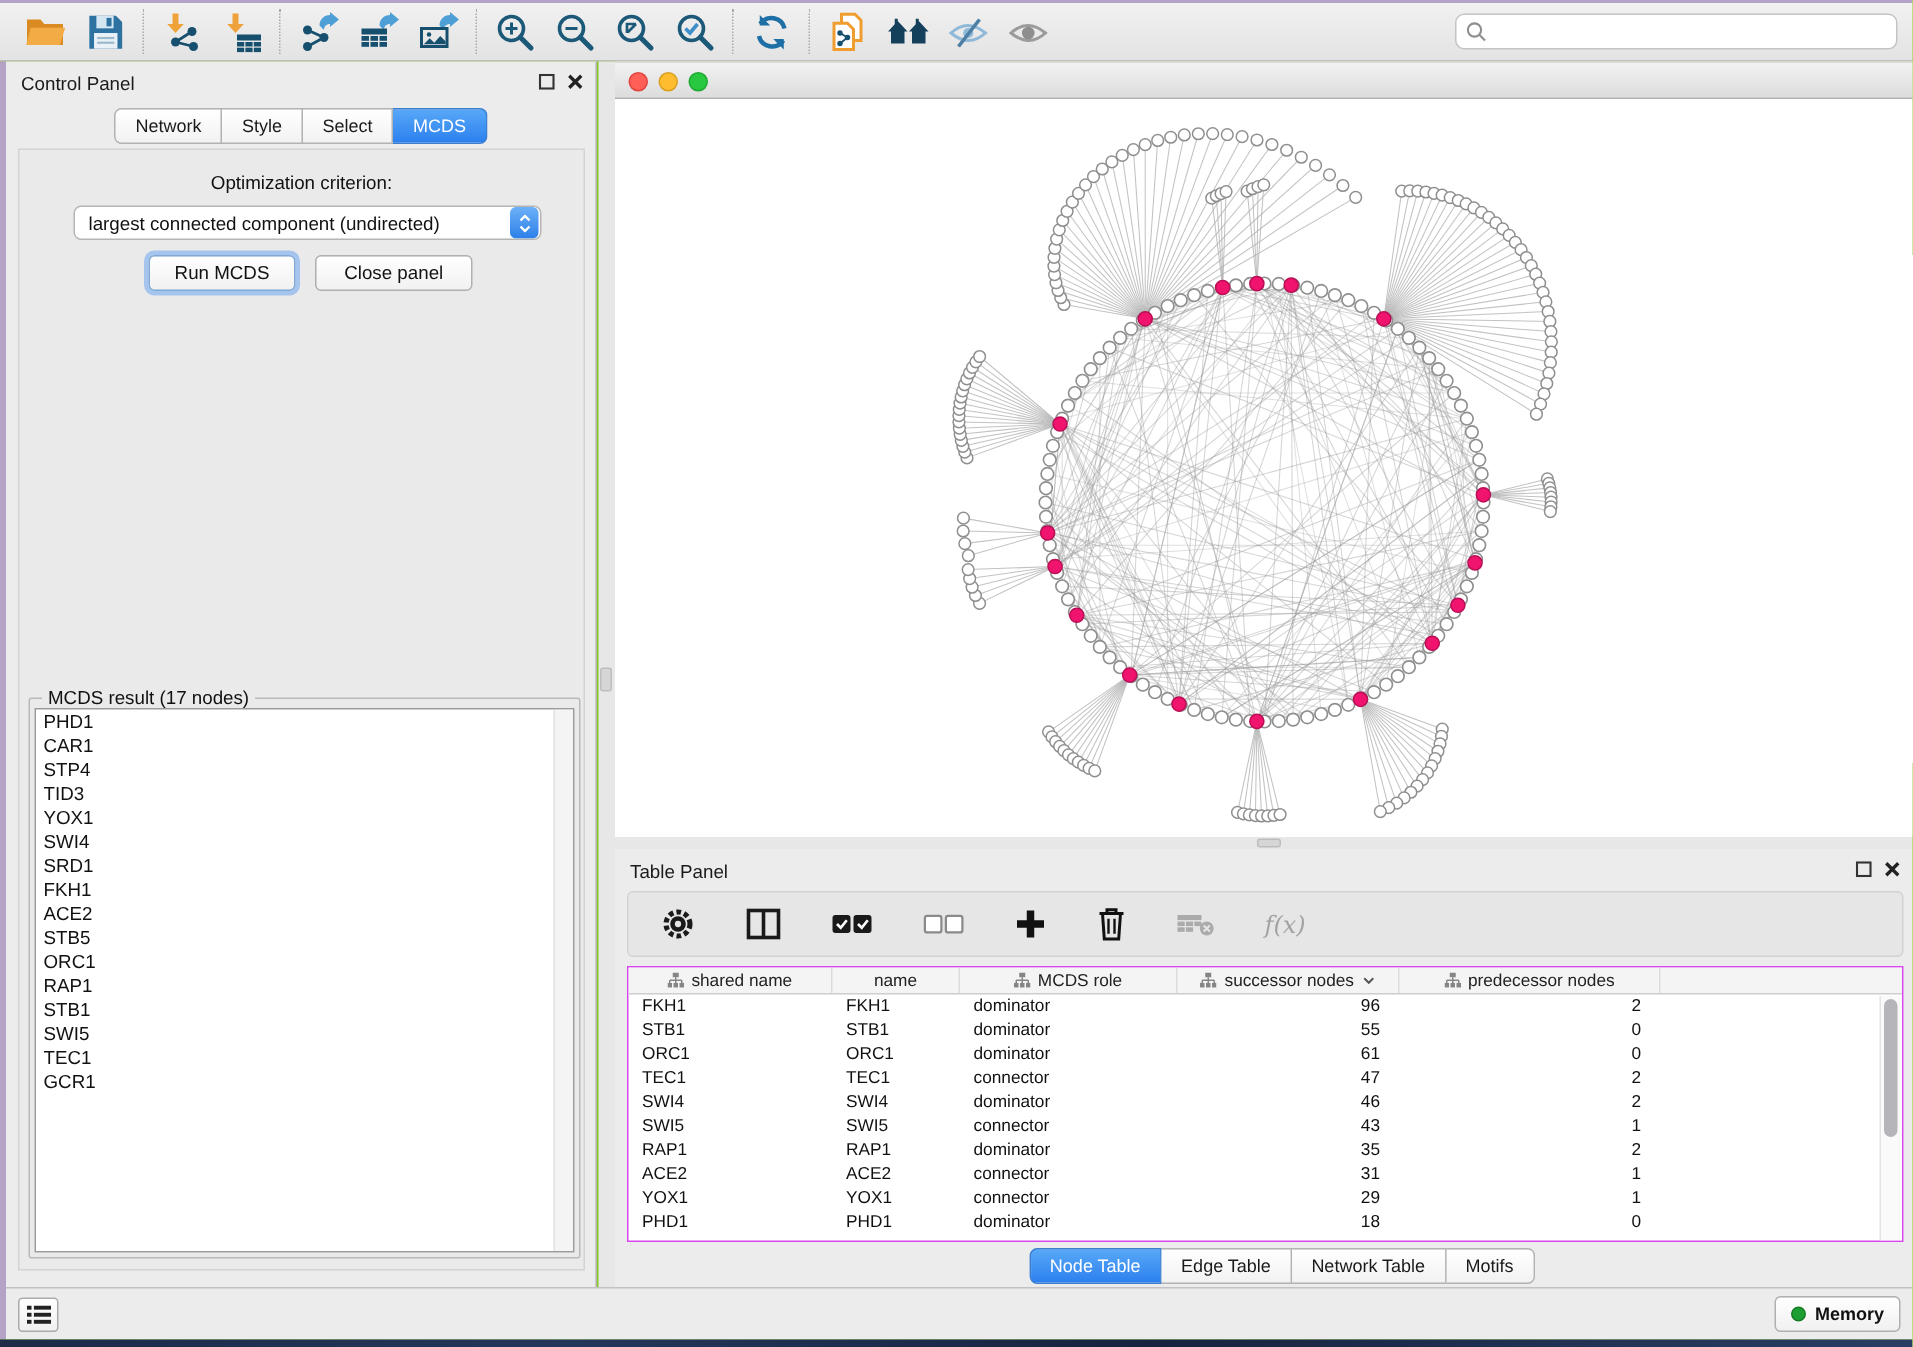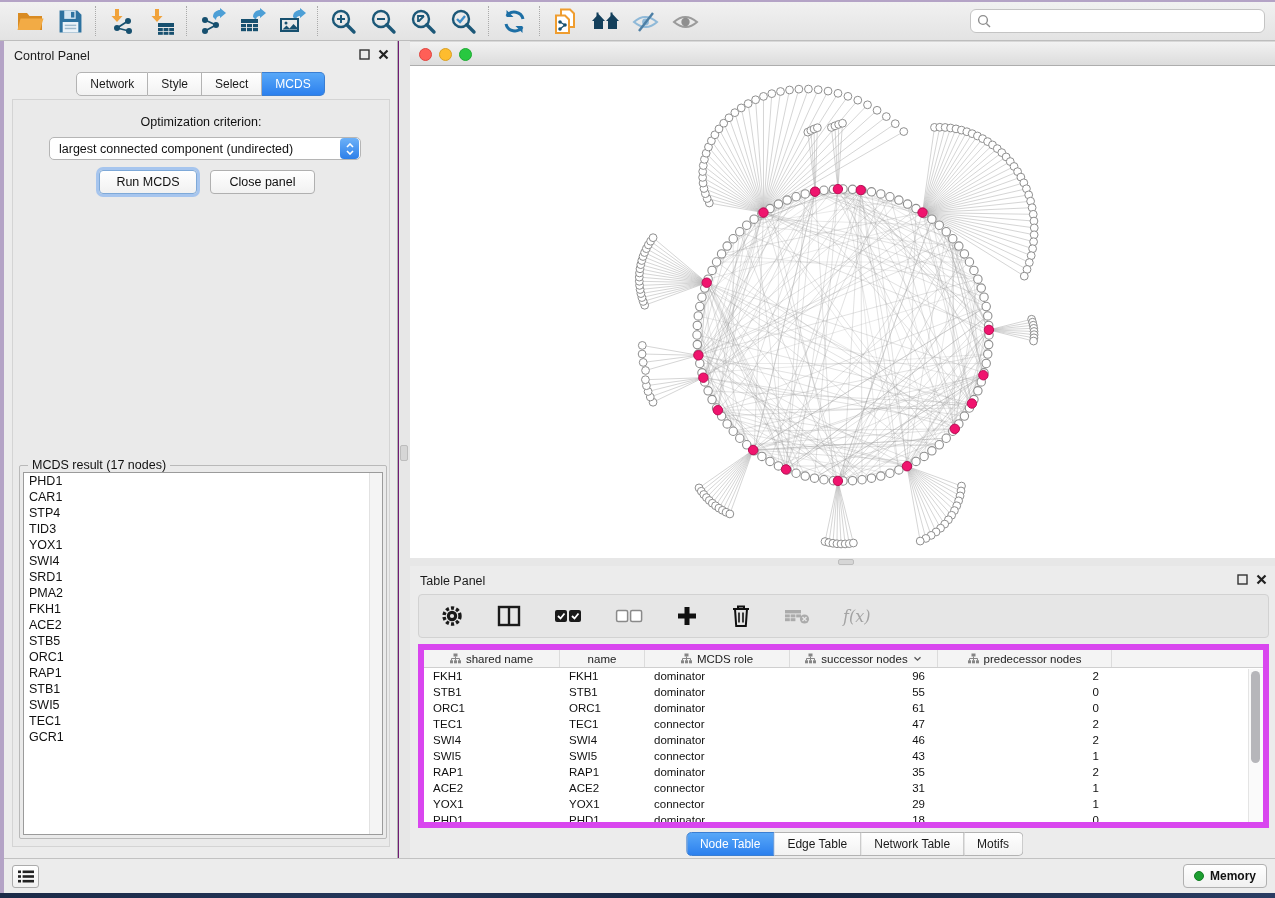--- a/index.html
+++ b/index.html
@@ -1,18 +1,18 @@
 <!DOCTYPE html>
 <html><head>
 <meta charset="utf-8">
 <style>
   * { margin:0; padding:0; box-sizing:border-box; }
   html,body { width:1275px; height:898px; }
   body { font-family:"Liberation Sans", sans-serif; background:#ececec; overflow:hidden; }
-  #root { position:relative; width:1275px; height:898px; background:#701a75; }
+  #root { position:relative; width:1275px; height:898px; background:#84cc16; }
 
   
   .strip-top   { position:absolute; left:0; top:0; width:1275px; height:2px; background:#b4a3c6; }
   .strip-left  { position:absolute; left:0; top:41px; width:4px; height:852px; background:#b4a3c6; }
   .strip-bottom{ position:absolute; left:0; top:893px; width:1275px; height:5px;
                  background:linear-gradient(90deg,#1b2a47,#24365a 30%,#16233f 60%,#2a3d63); }
 
   
   #main-toolbar { position:absolute; left:0; top:2px; width:1275px; height:39px;
     background:linear-gradient(#f1f1f1,#e3e3e3); border-bottom:1px solid #bdbdbd;
@@ -83,21 +83,21 @@
 
   
   #table-panel { position:absolute; left:410px; top:566px; width:865px; height:292px; background:#ececec; }
   #tp-toolbar { position:absolute; left:8px; right:6px; top:28px; height:44px;
     background:#e6e6e6; border:1px solid #d2d2d2; border-radius:4px;
     display:flex; align-items:center; gap:33px; padding-left:21px; }
   .tp-ic { display:flex; align-items:center; justify-content:center; }
   #fx-label { font-family:"DejaVu Serif", serif; font-style:italic; font-size:16px; color:#a3a3a3; }
 
   #node-table { position:absolute; left:8px; right:6px; top:78px; height:184px;
-    background:#fff; border:6px solid #d946ef; overflow:hidden; }
+    background:#fff; border:1px solid #d946ef; overflow:hidden; }
   #nt-header { display:flex; height:18px; background:#f4f4f4; border-bottom:1px solid #cfcfcf; }
   .th { display:flex; align-items:center; justify-content:center; gap:5px; font-size:11.5px; color:#222;
         border-right:1px solid #dcdcdc; height:100%; overflow:hidden; white-space:nowrap; }
   .tr { display:flex; height:16px; }
   .td { font-size:11.5px; color:#111; line-height:16px; white-space:nowrap; overflow:hidden; }
   .td.left  { padding-left:9px; text-align:left; }
   .td.right { padding-right:13px; text-align:right; }
   #nt-scroll { position:absolute; right:0; top:19px; bottom:0; width:15px; background:#fafafa; border-left:1px solid #e4e4e4; }
   #nt-thumb { position:absolute; left:2px; top:2px; width:9px; height:92px; background:#b6b6ba; border-radius:5px; }
 
@@ -310,21 +310,20 @@
       <div id="mcds-fieldset">
         <span id="mcds-legend">MCDS result (17 nodes)</span>
         <div id="mcds-list">
           <div class="mcds-item">PHD1</div>
             <div class="mcds-item">CAR1</div>
             <div class="mcds-item">STP4</div>
             <div class="mcds-item">TID3</div>
             <div class="mcds-item">YOX1</div>
             <div class="mcds-item">SWI4</div>
             <div class="mcds-item">SRD1</div>
-            <div class="mcds-item">PMA2</div>
             <div class="mcds-item">FKH1</div>
             <div class="mcds-item">ACE2</div>
             <div class="mcds-item">STB5</div>
             <div class="mcds-item">ORC1</div>
             <div class="mcds-item">RAP1</div>
             <div class="mcds-item">STB1</div>
             <div class="mcds-item">SWI5</div>
             <div class="mcds-item">TEC1</div>
             <div class="mcds-item">GCR1</div>
             <div id="mcds-scroll"></div>

